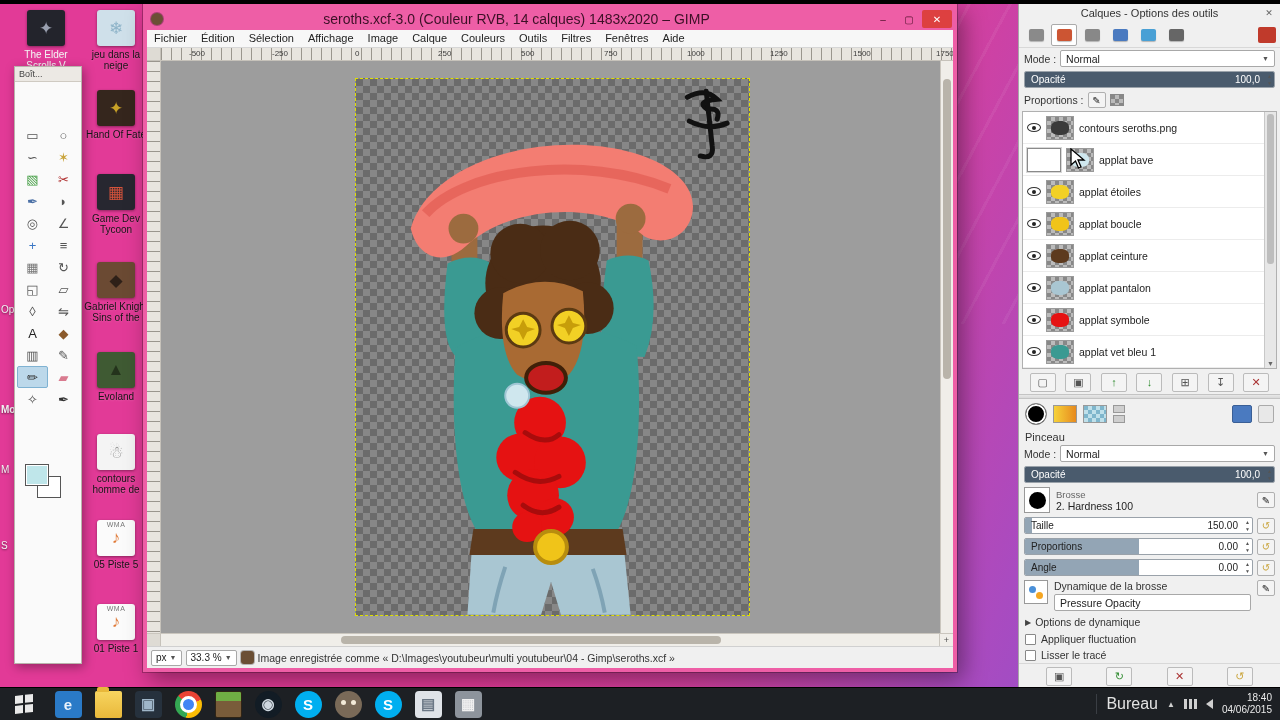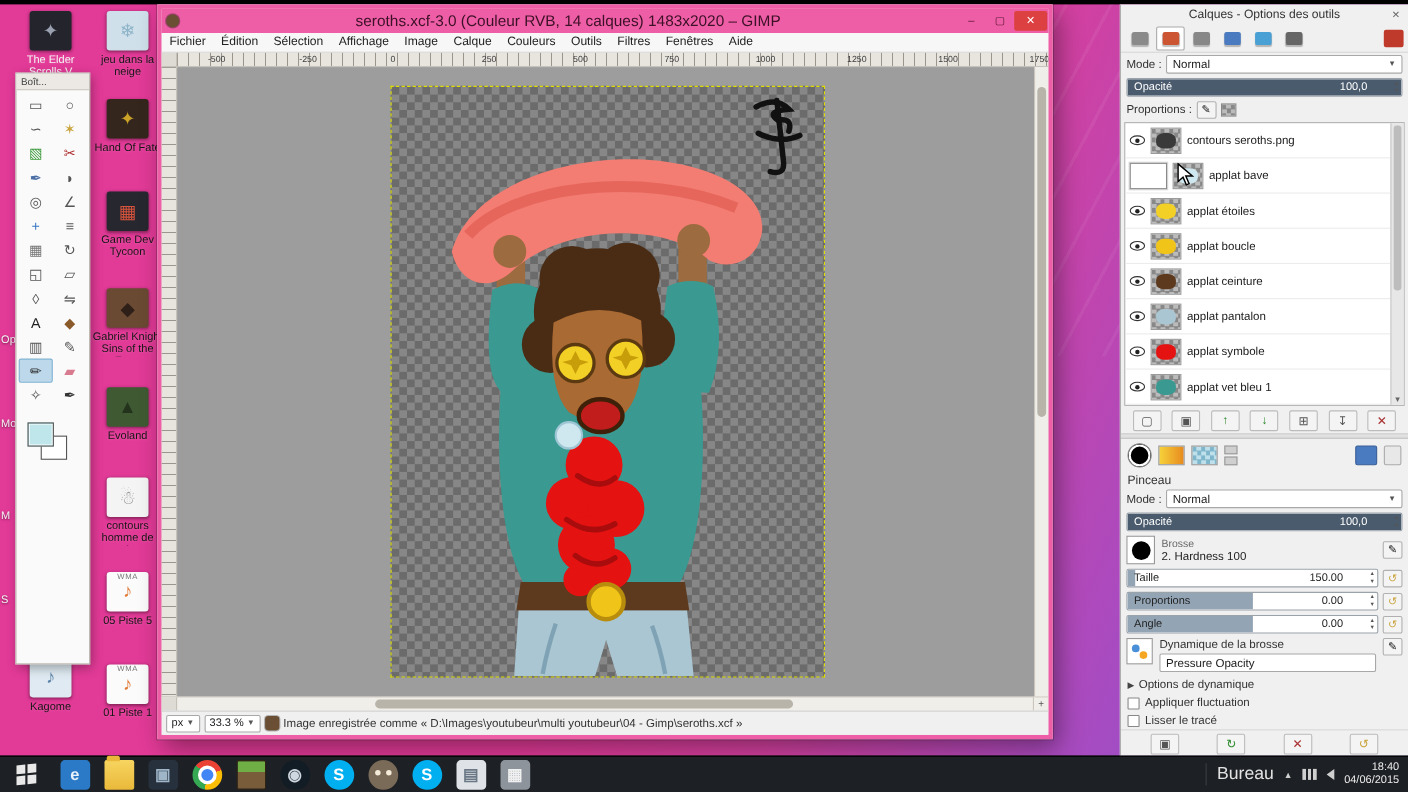--- a/index.html
+++ b/index.html
@@ -14,22 +14,22 @@
     background:repeating-linear-gradient(118deg,rgba(255,255,255,.10) 0 3px,transparent 3px 36px);opacity:.55;pointer-events:none;}
   .dicon-host{position:absolute;inset:0;}
   .dicon{position:absolute;width:68px;text-align:center;}
   .dicon-art{position:relative;width:38px;height:36px;margin:0 auto;border-radius:3px;
     box-shadow:0 1px 3px rgba(0,0,0,.4);display:flex;align-items:center;justify-content:center;font-size:17px;}
   .dicon-tag{position:absolute;top:1px;left:0;right:0;font-size:7px;color:#777;letter-spacing:.5px;}
   .dicon-label{margin-top:3px;font-size:10px;line-height:11px;max-height:23px;overflow:hidden;text-shadow:0 1px 2px rgba(255,255,255,.15);}
   .edge-label{position:absolute;left:1px;color:#f4f4f4;font-size:10px;text-shadow:0 1px 2px rgba(0,0,0,.5);}
 
   
-  .toolbox{position:absolute;left:14px;top:66px;width:68px;height:538px;background:#fafafa;
-    border:1px solid #b9b4ac;box-shadow:2px 3px 10px rgba(0,0,0,.35);display:flex;flex-direction:column;}
+  .toolbox{position:absolute;left:14px;top:66px;width:68px;height:598px;background:#fafafa;
+    border:1px solid #b9b4ac;box-shadow:2px 3px 10px rgba(0,0,0,.35);display:flex;flex-direction:column;gap:40px;}
   .tbx-title{height:15px;background:#ece9e4;border-bottom:1px solid #cfcac2;font-size:9px;
     padding:2px 4px;color:#444;white-space:nowrap;overflow:hidden;}
   .tbx-grid{display:grid;grid-template-columns:repeat(2,1fr);padding:2px;}
   .tool{height:22px;display:flex;align-items:center;justify-content:center;border-radius:2px;}
   .tool[data-sel="true"]{background:#bcd8ea;border:1px solid #7fb2d2;}
   .tool-g{font-size:13px;line-height:1;}
   .tbx-colors{position:relative;margin:10px 6px 0 8px;height:44px;}
   .swatch{position:absolute;width:24px;height:22px;border:1px solid #555;box-shadow:0 0 0 1px #fff inset;}
   .swatch.bg{left:14px;top:14px;background:#ffffff;}
   .swatch.fg{left:2px;top:2px;background:#bfe6ea;}
@@ -97,21 +97,21 @@
   .lbl{font-size:10.5px;color:#333;white-space:nowrap;}
   .select{flex:1;height:17px;background:#fff;border:1px solid #a8a8a8;border-radius:2px;
     display:flex;align-items:center;padding:0 5px;font-size:10.5px;color:#222;}
   .select .chev{margin-left:auto;}
   .spinscale{position:relative;flex:1;height:17px;background:#fff;border:1px solid #9aa2aa;
     border-radius:2px;overflow:hidden;}
   .ss-fill{position:absolute;left:0;top:0;bottom:0;background:#4a5b6d;}
   .ss-fill.half{background:#93a5b5;}
   .ss-label{position:absolute;left:6px;top:0;line-height:16px;font-size:10px;color:#222;}
   .ss-label.onDark{color:#fff;}
-  .ss-value{position:absolute;right:31px;top:0;line-height:16px;font-size:10px;color:#222;}
+  .ss-value{position:absolute;right:14px;top:0;line-height:16px;font-size:10px;color:#222;}
   .ss-value.onDark{color:#fff;}
   .ss-arrows{position:absolute;right:2px;top:1px;display:flex;flex-direction:column;
     font-size:5px;line-height:7px;color:#555;}
   .mini-btn{width:18px;height:16px;flex:none;background:#f4f4f4;border:1px solid #b0b0b0;
     border-radius:2px;display:flex;align-items:center;justify-content:center;font-size:10px;}
   .checker-s{background-image:conic-gradient(#bbb 25%,#888 0 50%,#bbb 0 75%,#888 0);background-size:8px 8px;}
   .lock-checker{width:14px;height:12px;border:1px solid #888;}
   .layer-list{height:258px;flex:none;background:#fff;border:1px solid #b0b0b0;margin:1px 3px;
     position:relative;display:flex;}
   .llist-inner{flex:1;overflow:hidden;}
@@ -273,21 +273,21 @@
 
             <span class="dicon-glyph">♪</span>
           </div>
           <div class="dicon-label" style="color: rgb(22, 22, 22);">Kagome</div>
         </div>
       </div>
     <div class="dicon-host">
 
         <span class="edge-label" style="top: 300px;">Op</span>
 
-        <span class="edge-label" style="top: 376px;">Mo</span>
+        <span class="edge-label" style="top: 400px; font-weight: bold;">Mo</span>
 
         <span class="edge-label" style="top: 460px;">M</span>
 
         <span class="edge-label" style="top: 536px;">S</span>
       </div>
   </div>
 
   <div class="toolbox">
     <div class="tbx-title">
       <span>Boît...</span>

